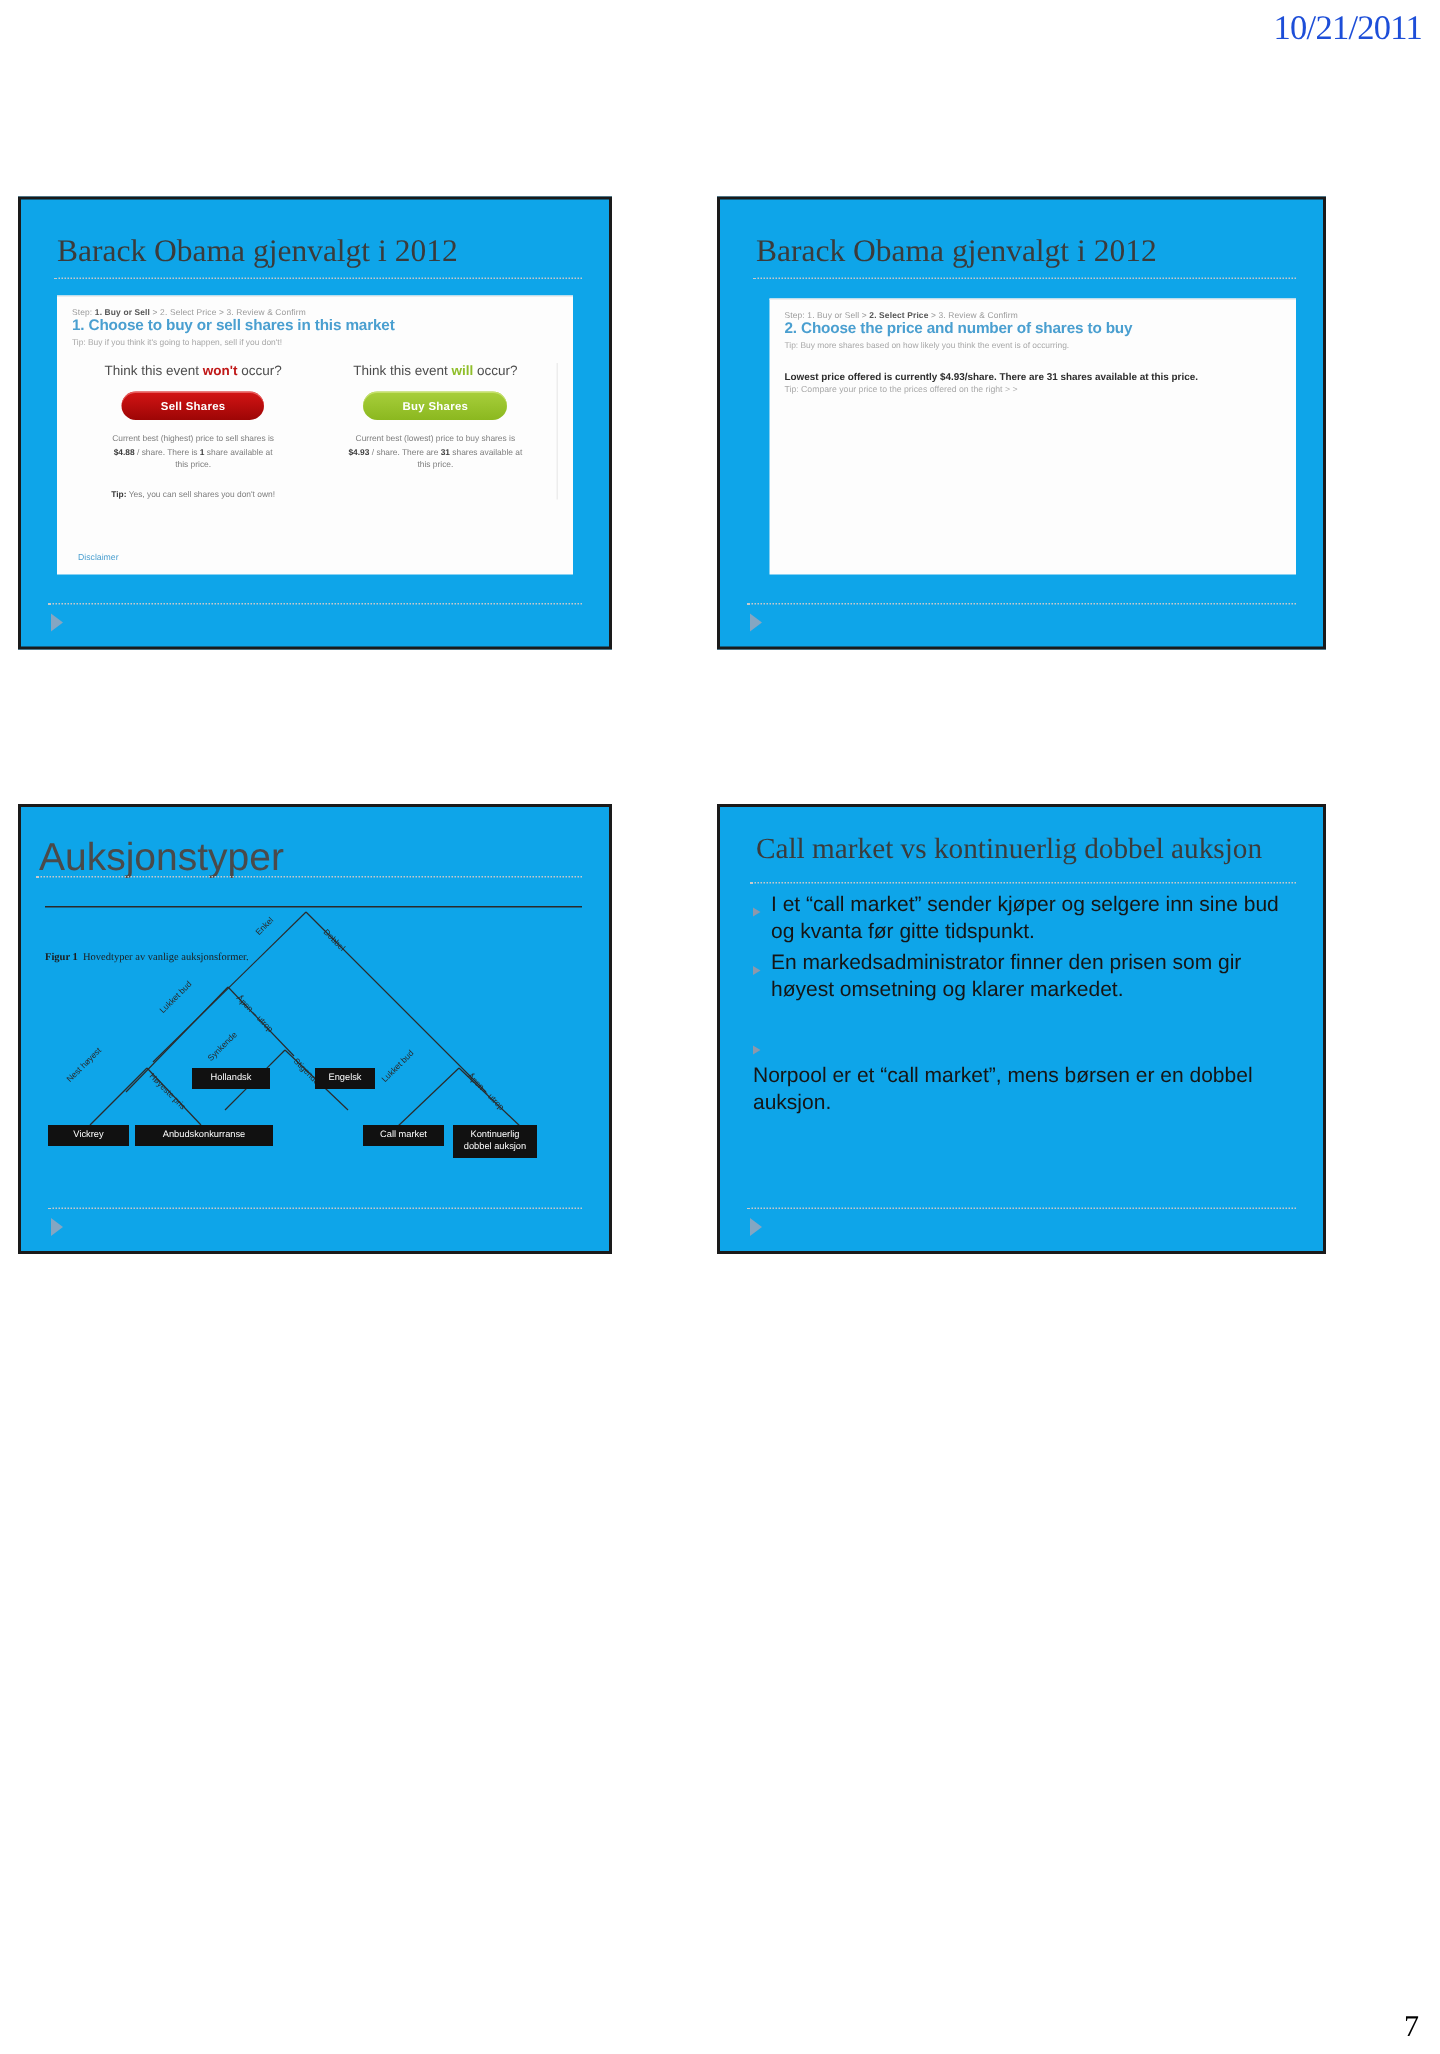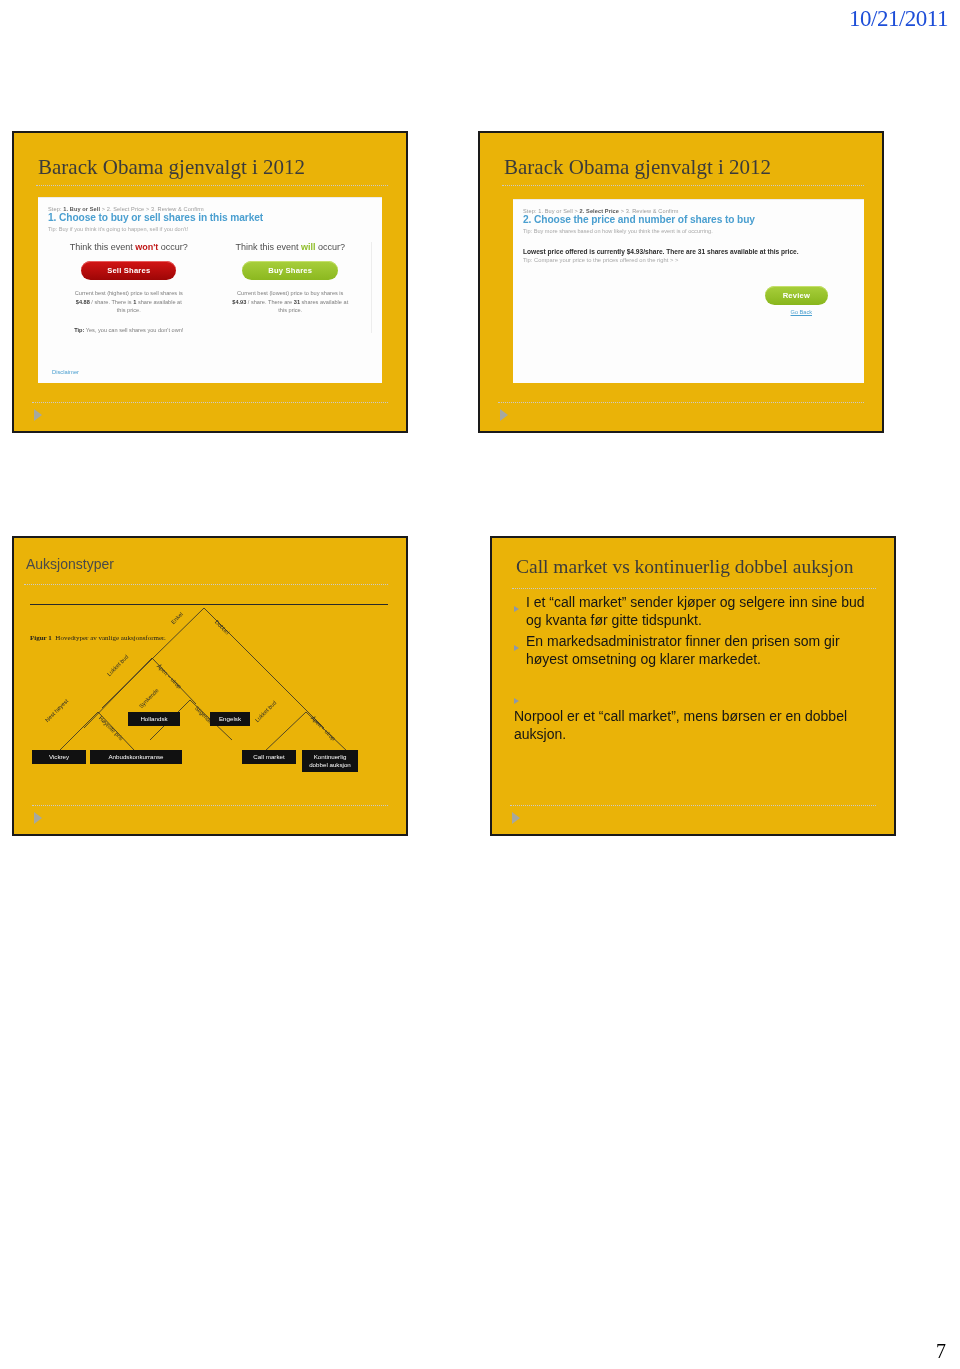--- a/index.html
+++ b/index.html
@@ -30,29 +30,29 @@
     bottom: 6px;
     right: 14px;
     font-family: "Liberation Serif", serif;
     font-size: 20px;
     color: #000;
   }
 
   
   .slide {
     position: absolute;
-    background: #eab308;
+    background: #0ea5e9;
     border: 2px solid #1a1a1a;
     box-sizing: border-box;
     overflow: hidden;
   }
   #slide-1 { left: 12px;  top: 131px; width: 396px; height: 302px; }
   #slide-2 { left: 478px; top: 131px; width: 406px; height: 302px; }
   #slide-3 { left: 12px;  top: 536px; width: 396px; height: 300px; }
-  #slide-4 { left: 490px; top: 536px; width: 406px; height: 300px; }
+  #slide-4 { left: 478px; top: 536px; width: 406px; height: 300px; }
 
   .slide-inner {
     position: absolute;
     inset: 0;
     padding: 0;
   }
 
   
   .slide-title-serif {
     position: absolute;
@@ -61,21 +61,21 @@
     font-family: "Liberation Serif", serif;
     font-size: 21px;
     color: #3b3b3b;
     white-space: nowrap;
   }
   .slide-title-sans {
     position: absolute;
     left: 12px;
     top: 18px;
     font-family: "Liberation Sans", sans-serif;
-    font-size: 14px;
+    font-size: 26px;
     color: #4a4a4a;
     white-space: nowrap;
   }
   .title-rule {
     position: absolute;
     left: 22px;
     right: 18px;
     top: 52px;
     border-bottom: 1px dotted #c9c9c9;
     height: 0;
@@ -403,24 +403,20 @@
     <div class="intrade two">
       <div class="step-line">
         <span>Step: 1. Buy or Sell &gt; </span><b>2. Select Price</b><span> &gt; 3. Review &amp; Confirm</span>
       </div>
       <div class="panel-head">2. Choose the price and number of shares to buy</div>
       <div class="tip-line">Tip: Buy more shares based on how likely you think the event is of occurring.</div>
       <div class="bold-note">Lowest price offered is currently $4.93/share. There are 31 shares available at this price.</div>
       <div class="tip-line2">Tip: Compare your price to the prices offered on the right &gt; &gt;</div>
 
 
-      <div class="review-wrap">
-        <div class="pill review">Review</div>
-        <span class="go-back">Go Back</span>
-      </div>
     </div>
 
     <div class="footer-rule"></div>
     <div class="nav-arrow"></div>
   </div>
 </div>
 
 <div class="slide" id="slide-3">
   <div class="slide-inner">
     <div class="slide-title-sans">Auksjonstyper</div>

